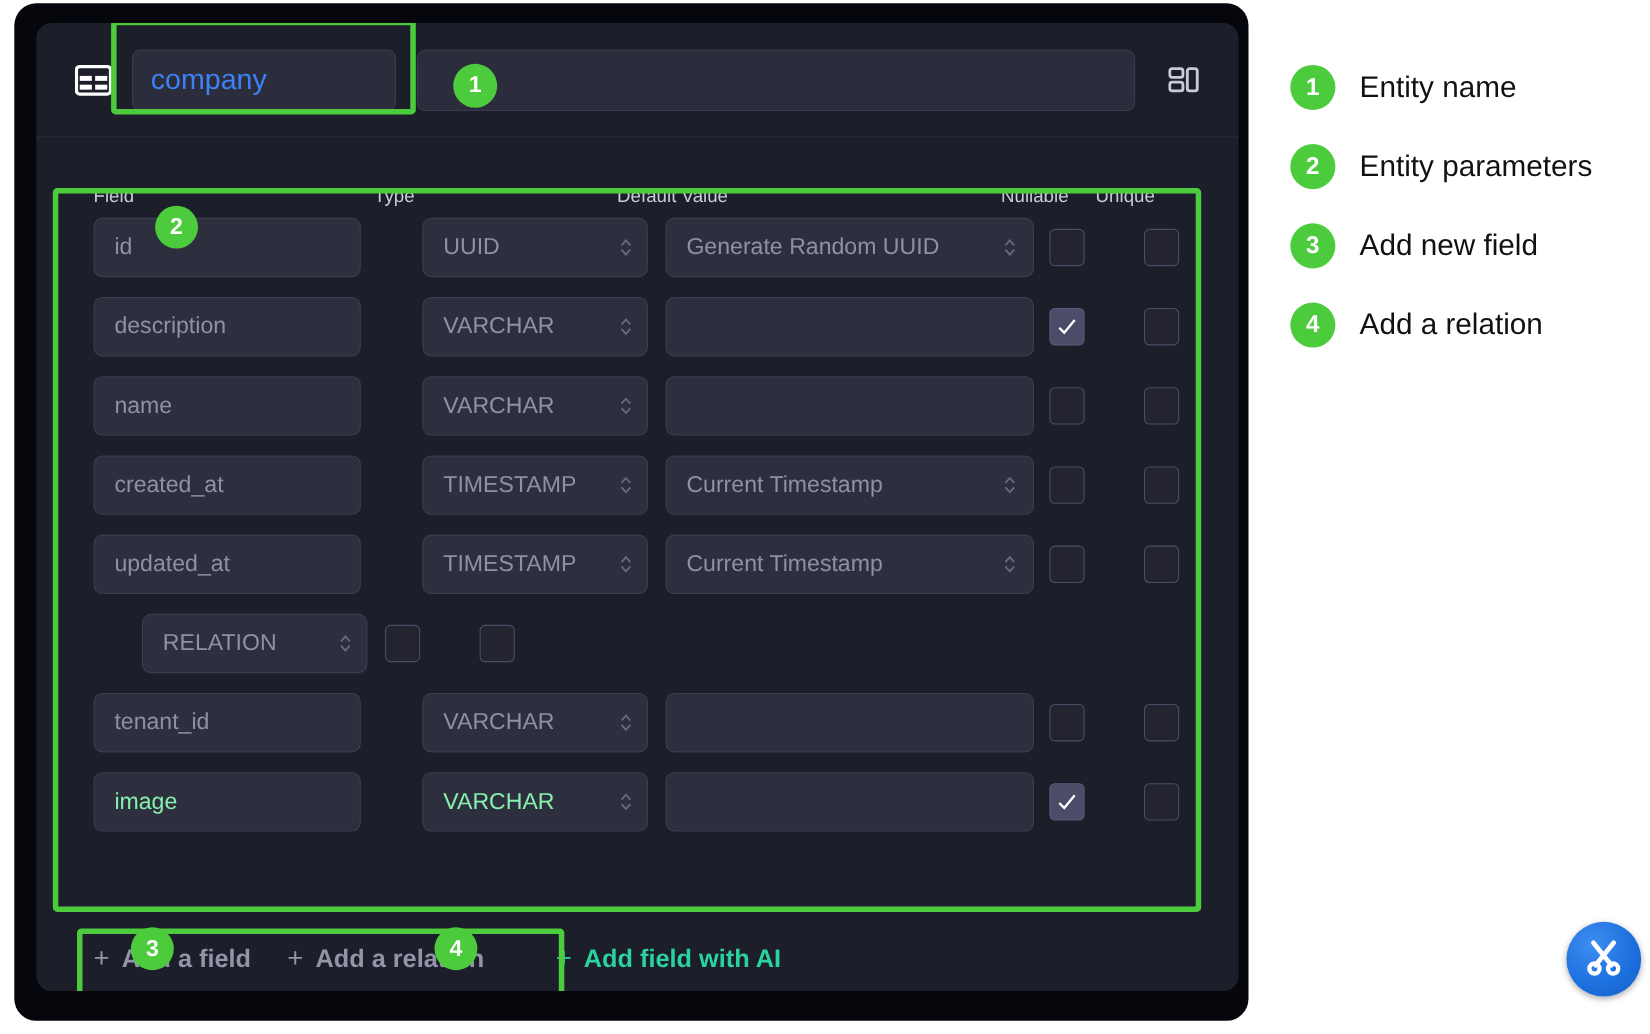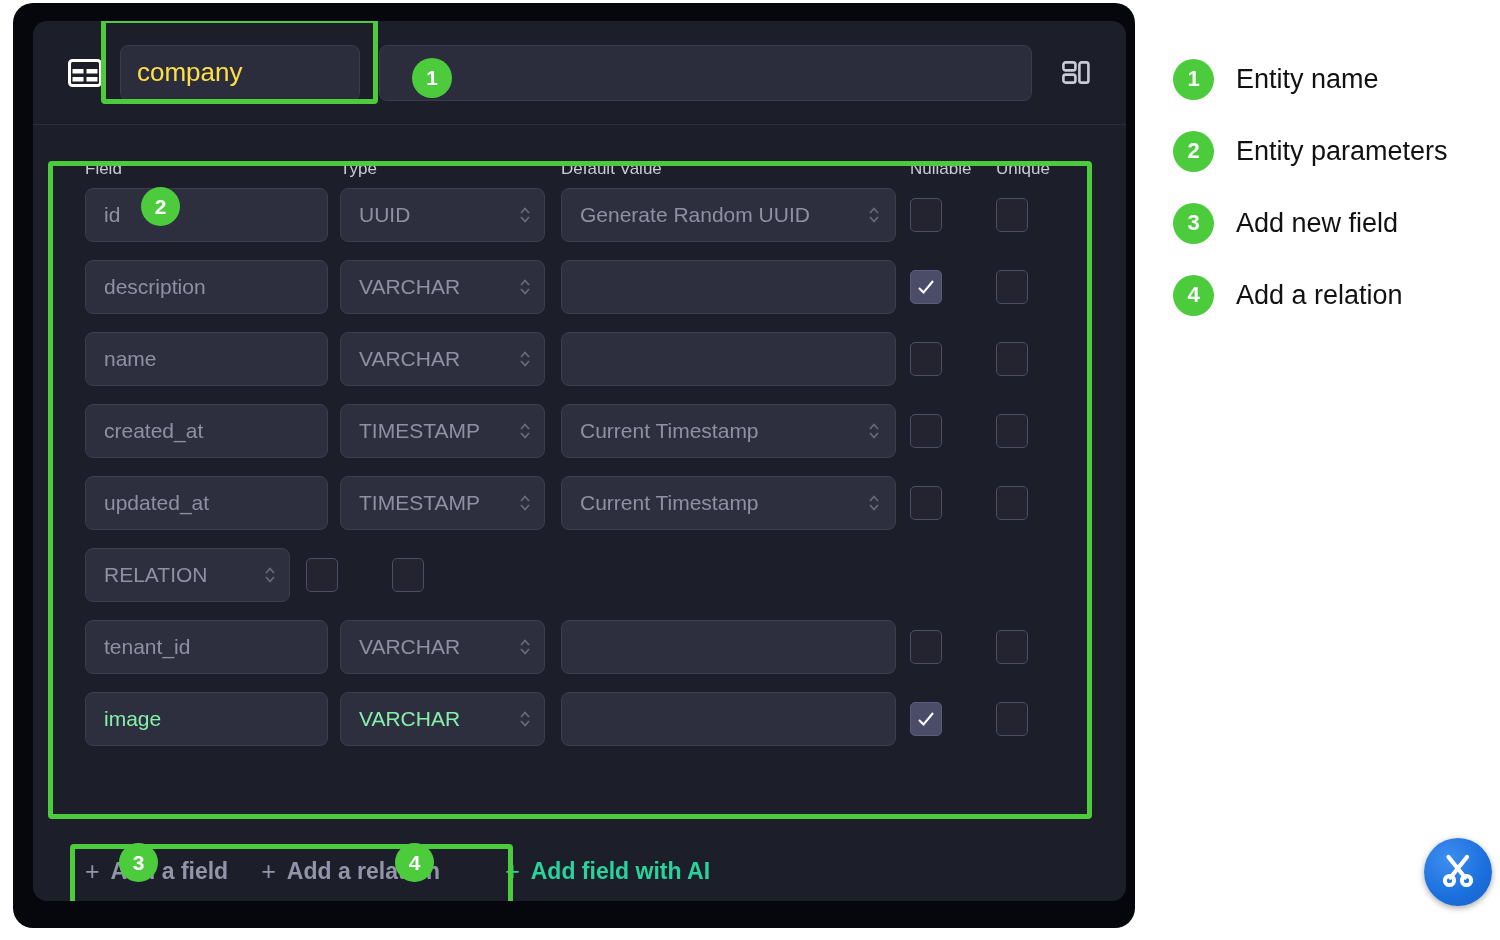--- a/index.html
+++ b/index.html
@@ -77,21 +77,21 @@
     border-radius: 4px;
     pointer-events: none;
   }
 
   .entity-name-input {
     width: 240px;
     height: 56px;
     background: #2c2d3c;
     border: 1px solid #3a3b4d;
     border-radius: 8px;
-    color: #fde047;
+    color: #3b82f6;
     font-size: 26px;
     font-family: "Liberation Sans", sans-serif;
     padding: 0 16px;
     outline: none;
   }
 
   .header-spacer-input {
     margin-left: 19px;
     flex: 1;
     height: 56px;
@@ -108,21 +108,21 @@
     display: flex;
     align-items: center;
     justify-content: center;
     flex: none;
   }
 
   
   .fields-region {
     position: absolute;
     left: 0;
-    top: 94px;
+    top: 104px;
     width: 1093px;
     padding: 30px 30px 0 30px;
   }
 
   .annot-box-2 {
     position: absolute;
     left: 15px;
     top: 46px;
     width: 1044px;
     height: 658px;
@@ -157,21 +157,21 @@
   }
 
   .field-row {
     display: flex;
     align-items: center;
     height: 72px;
   }
 
   .cell { flex: none; }
   .cell-field    { width: 255px; }
-  .cell-type     { width: 221px; }
+  .cell-type     { width: 221px; margin-left: 44px; }
   .cell-default  { width: 349px; }
   .cell-nullable { width: 86px; display: flex; align-items: center; }
   .cell-unique   { width: 80px; display: flex; align-items: center; }
 
   .box-input {
     height: 54px;
     background: #2e2f3e;
     border: 1px solid #3c3d4f;
     border-radius: 8px;
     display: flex;

